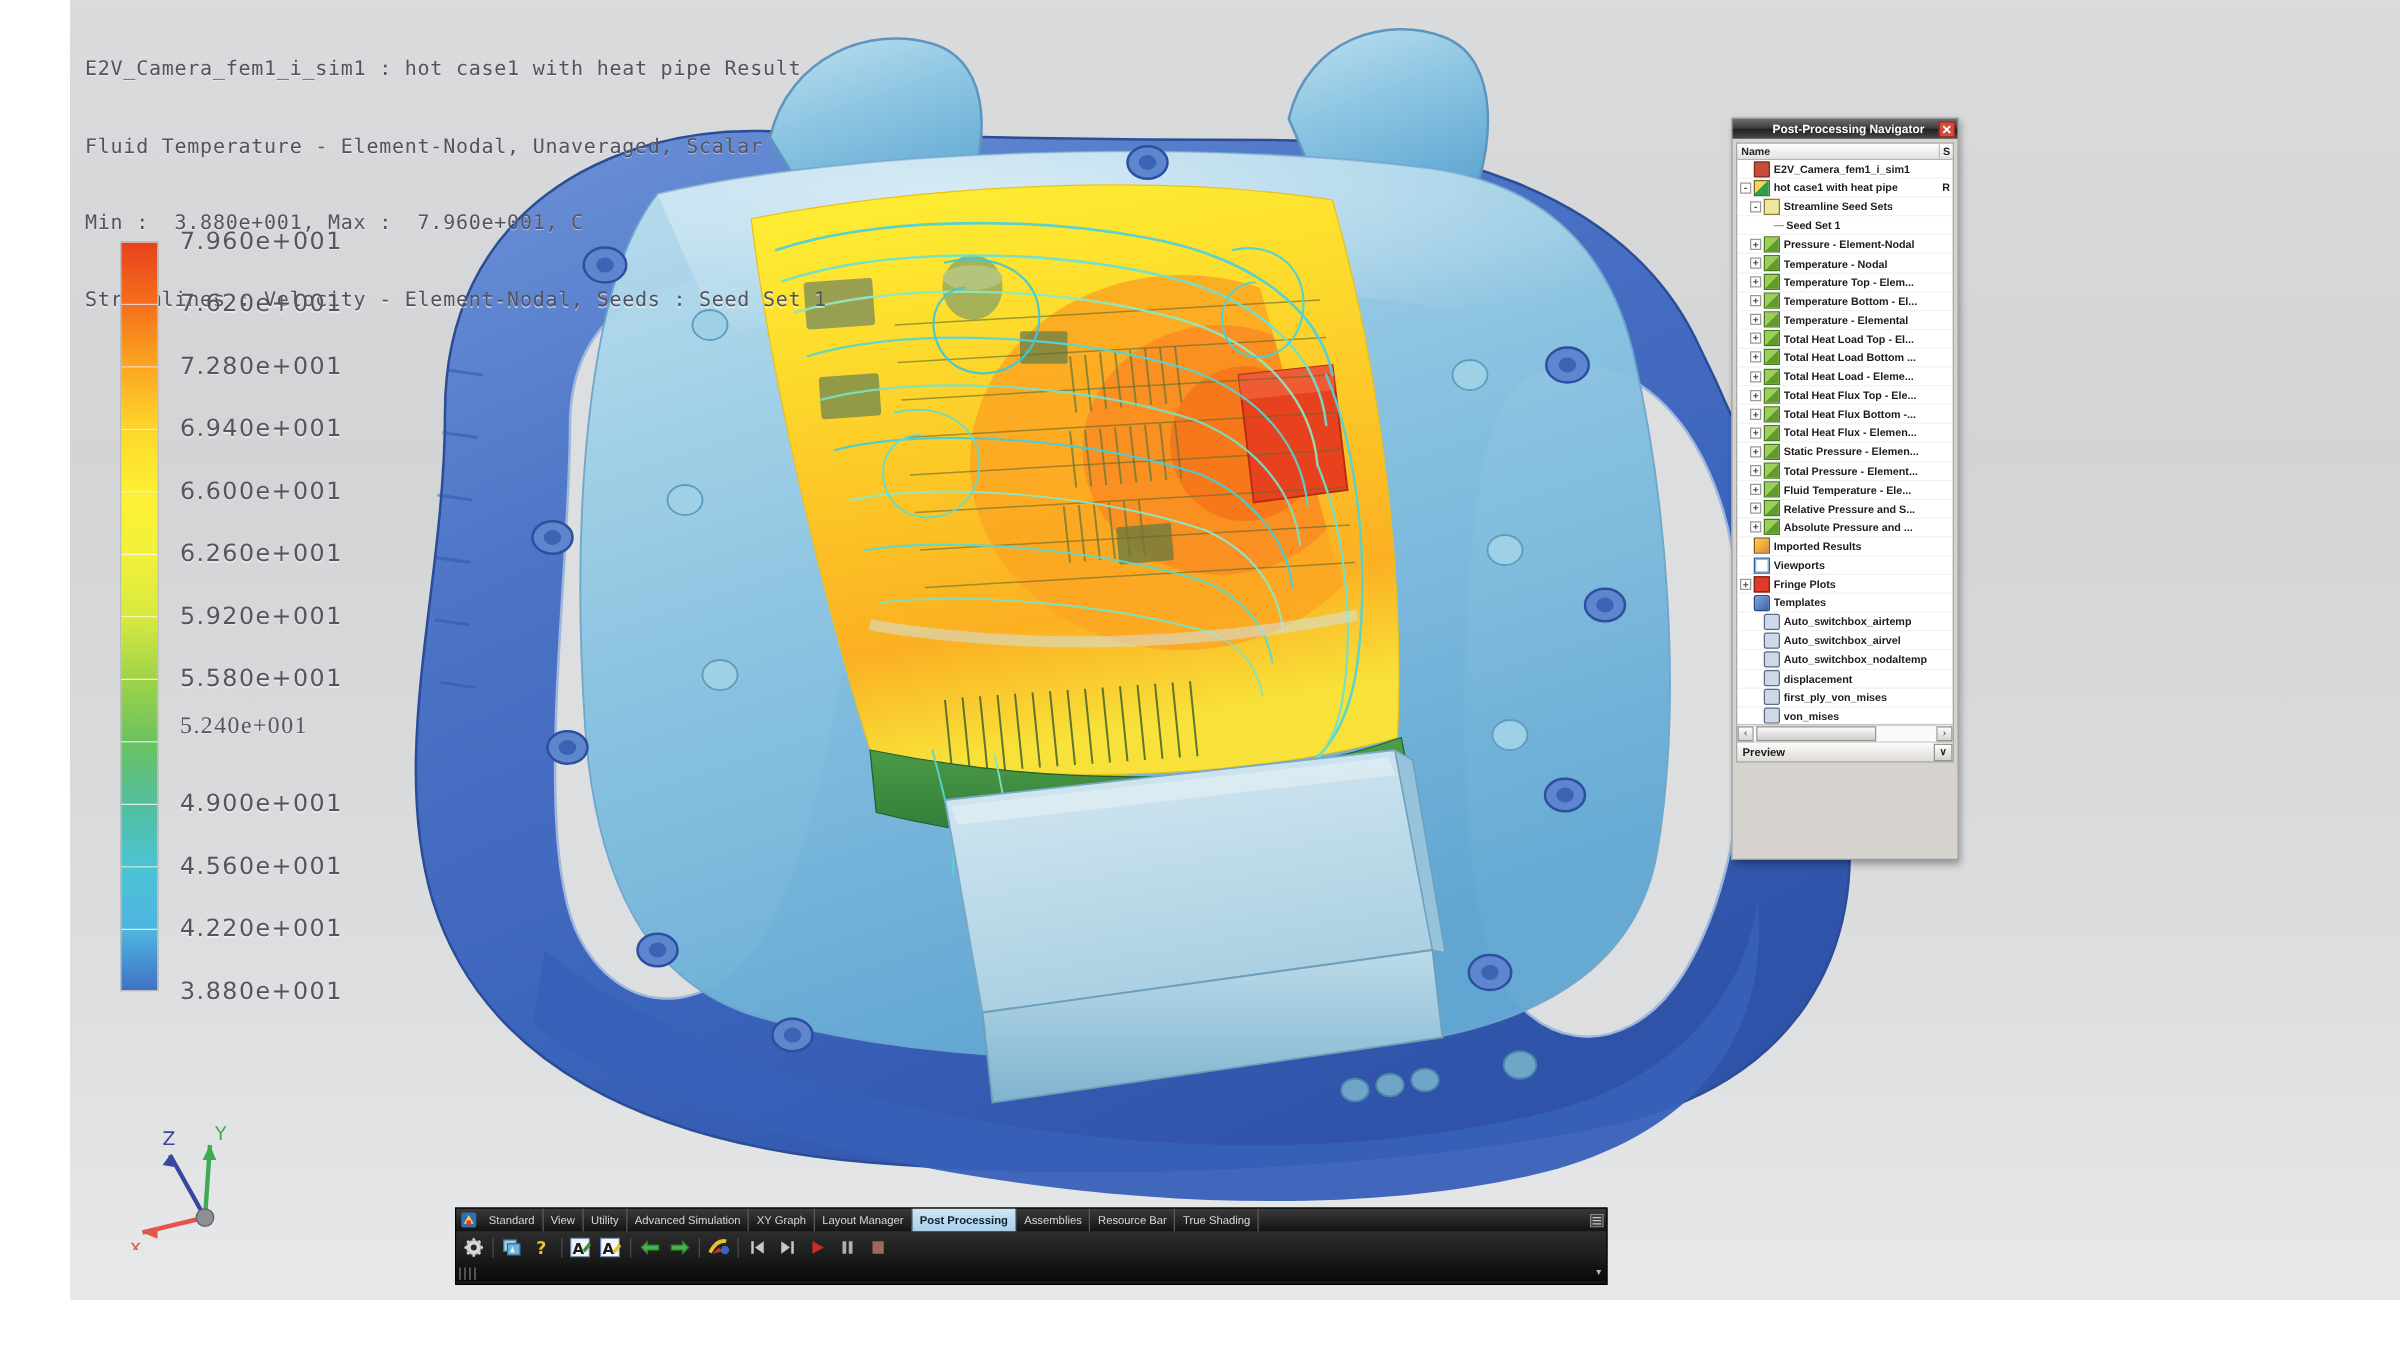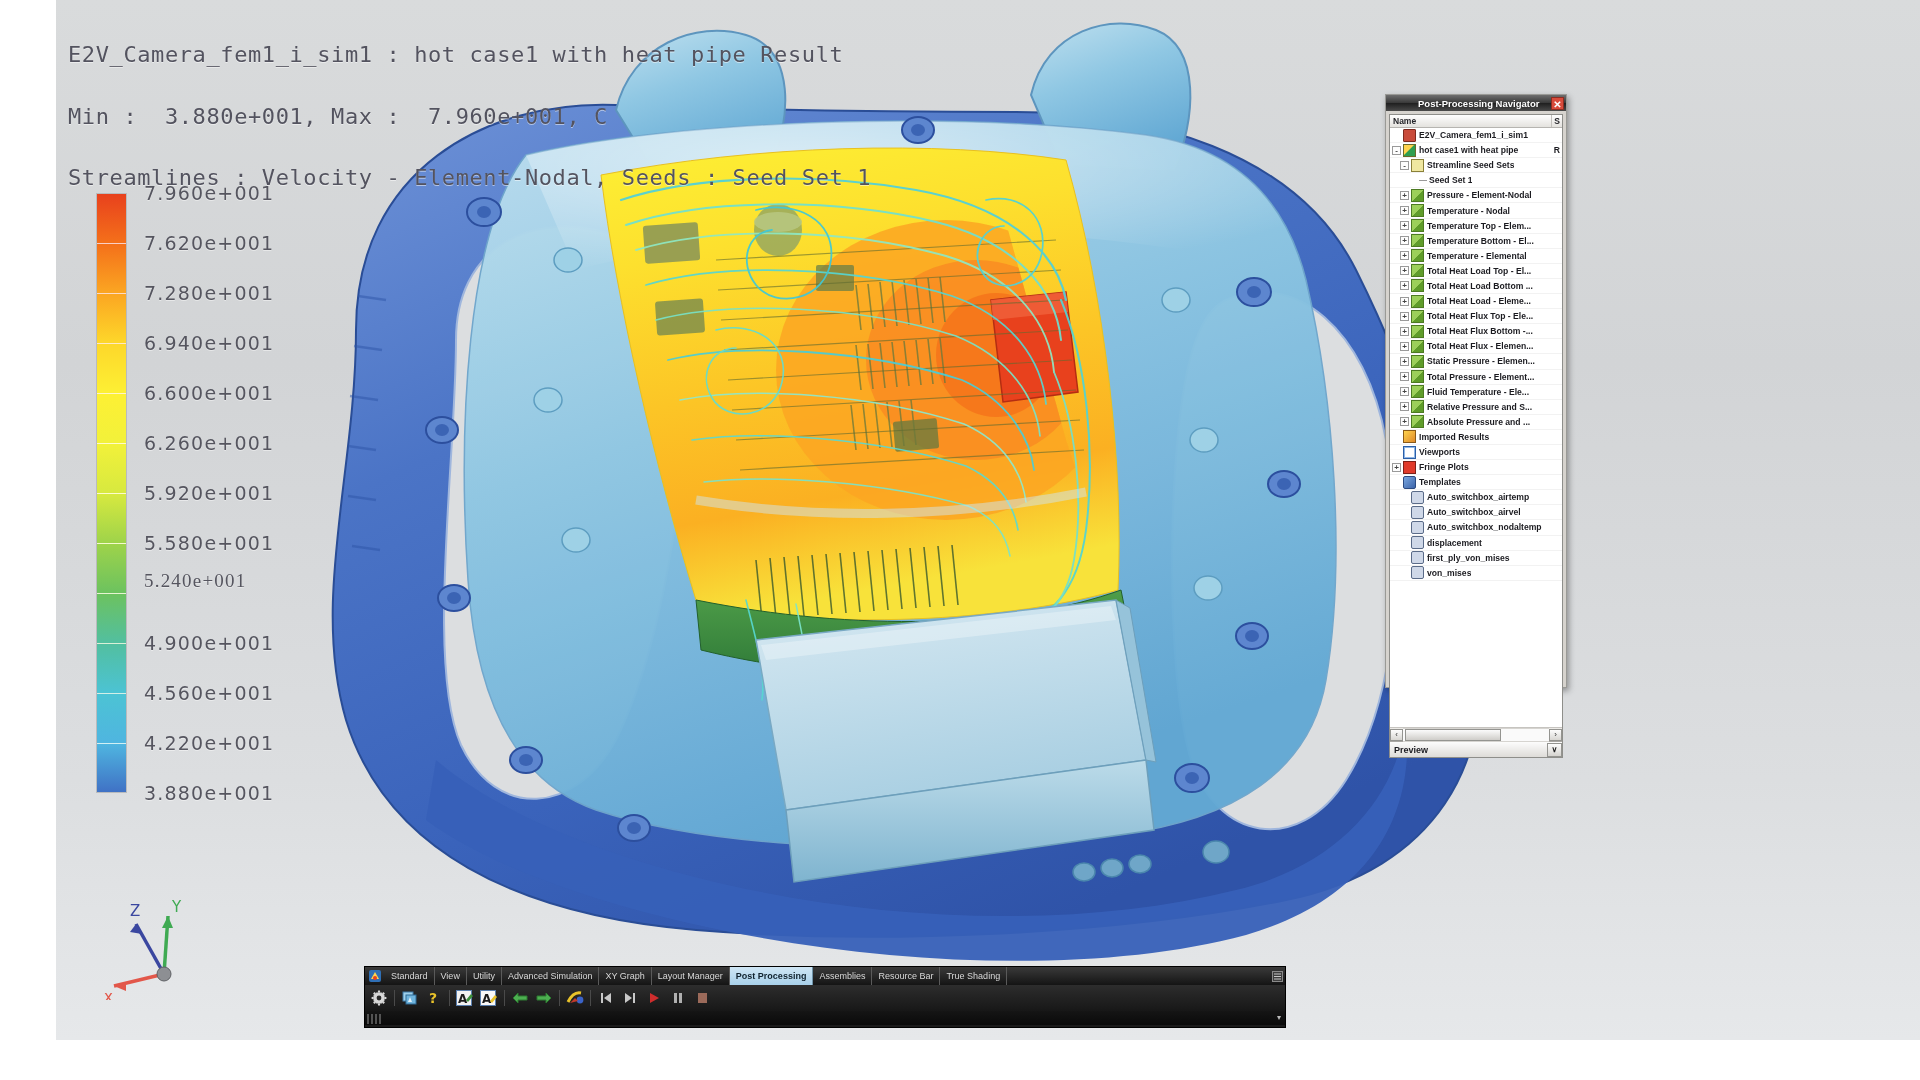--- a/index.html
+++ b/index.html
@@ -26,21 +26,21 @@
     background: linear-gradient(180deg,#d9dbdc 0%,#d2d4d6 35%,#dcdee0 75%,#e6e8ea 100%);
     overflow: hidden;
   }
 
   
   #anno {
     position: absolute;
     left: 12px; top: 4px;
     color: #53535f;
     font-family: "DejaVu Sans Mono", "Liberation Mono", monospace;
-    font-size: 22px;
+    font-size: 16px;
     line-height: 20.5px;
     letter-spacing: 0.6px;
     white-space: pre;
     text-shadow: 0 1px 0 rgba(255,255,255,.5);
   }
   #anno div { height: 20.5px; }
 
   
   #legend {
     position: absolute;
@@ -114,21 +114,21 @@
     font-size: 10px; font-weight: bold;
     line-height: 13px;
     text-align: center;
     border: 1px solid #8d2c20;
     box-sizing: border-box;
     cursor: pointer;
   }
   #nav-body {
     position: absolute;
     left: 3px; top: 19px;
-    width: 174px; height: 644px;
+    width: 174px; height: 496px;
     background: #ffffff;
     border: 1px solid #8e8e8a;
     box-sizing: border-box;
     display: flex;
     flex-direction: column;
   }
   #nav-colhead {
     height: 13px;
     background: linear-gradient(180deg,#fefefe,#e4e2de);
     border-bottom: 1px solid #b6b4b0;
@@ -570,20 +570,21 @@
           <path d="M326,350 L298,346"></path>
         <path d="M322,400 L294,396"></path>
           <path d="M320,450 L292,446"></path>
         <path d="M320,500 L292,496"></path>
           <path d="M324,550 L296,546"></path>
       </g>
     </svg>
 
     <div id="anno">
       <div>E2V_Camera_fem1_i_sim1 : hot case1 with heat pipe Result</div>
+      <div>Fluid Temperature - Element-Nodal, Unaveraged, Scalar</div>
       <div>Min :  3.880e+001, Max :  7.960e+001, C</div>
       <div>Streamlines : Velocity - Element-Nodal, Seeds : Seed Set 1</div>
     </div>
 
     <div id="legend">
       <div id="legend-bar">
           <div class="band" style="height: 50px; background: linear-gradient(rgb(232, 65, 29), rgb(244, 112, 26));"></div>
           <div class="band" style="height: 50px; background: linear-gradient(rgb(244, 112, 26), rgb(251, 166, 34));"></div>
           <div class="band" style="height: 50px; background: linear-gradient(rgb(251, 166, 34), rgb(253, 215, 42));"></div>
           <div class="band" style="height: 50px; background: linear-gradient(rgb(253, 215, 42), rgb(253, 240, 52));"></div>

